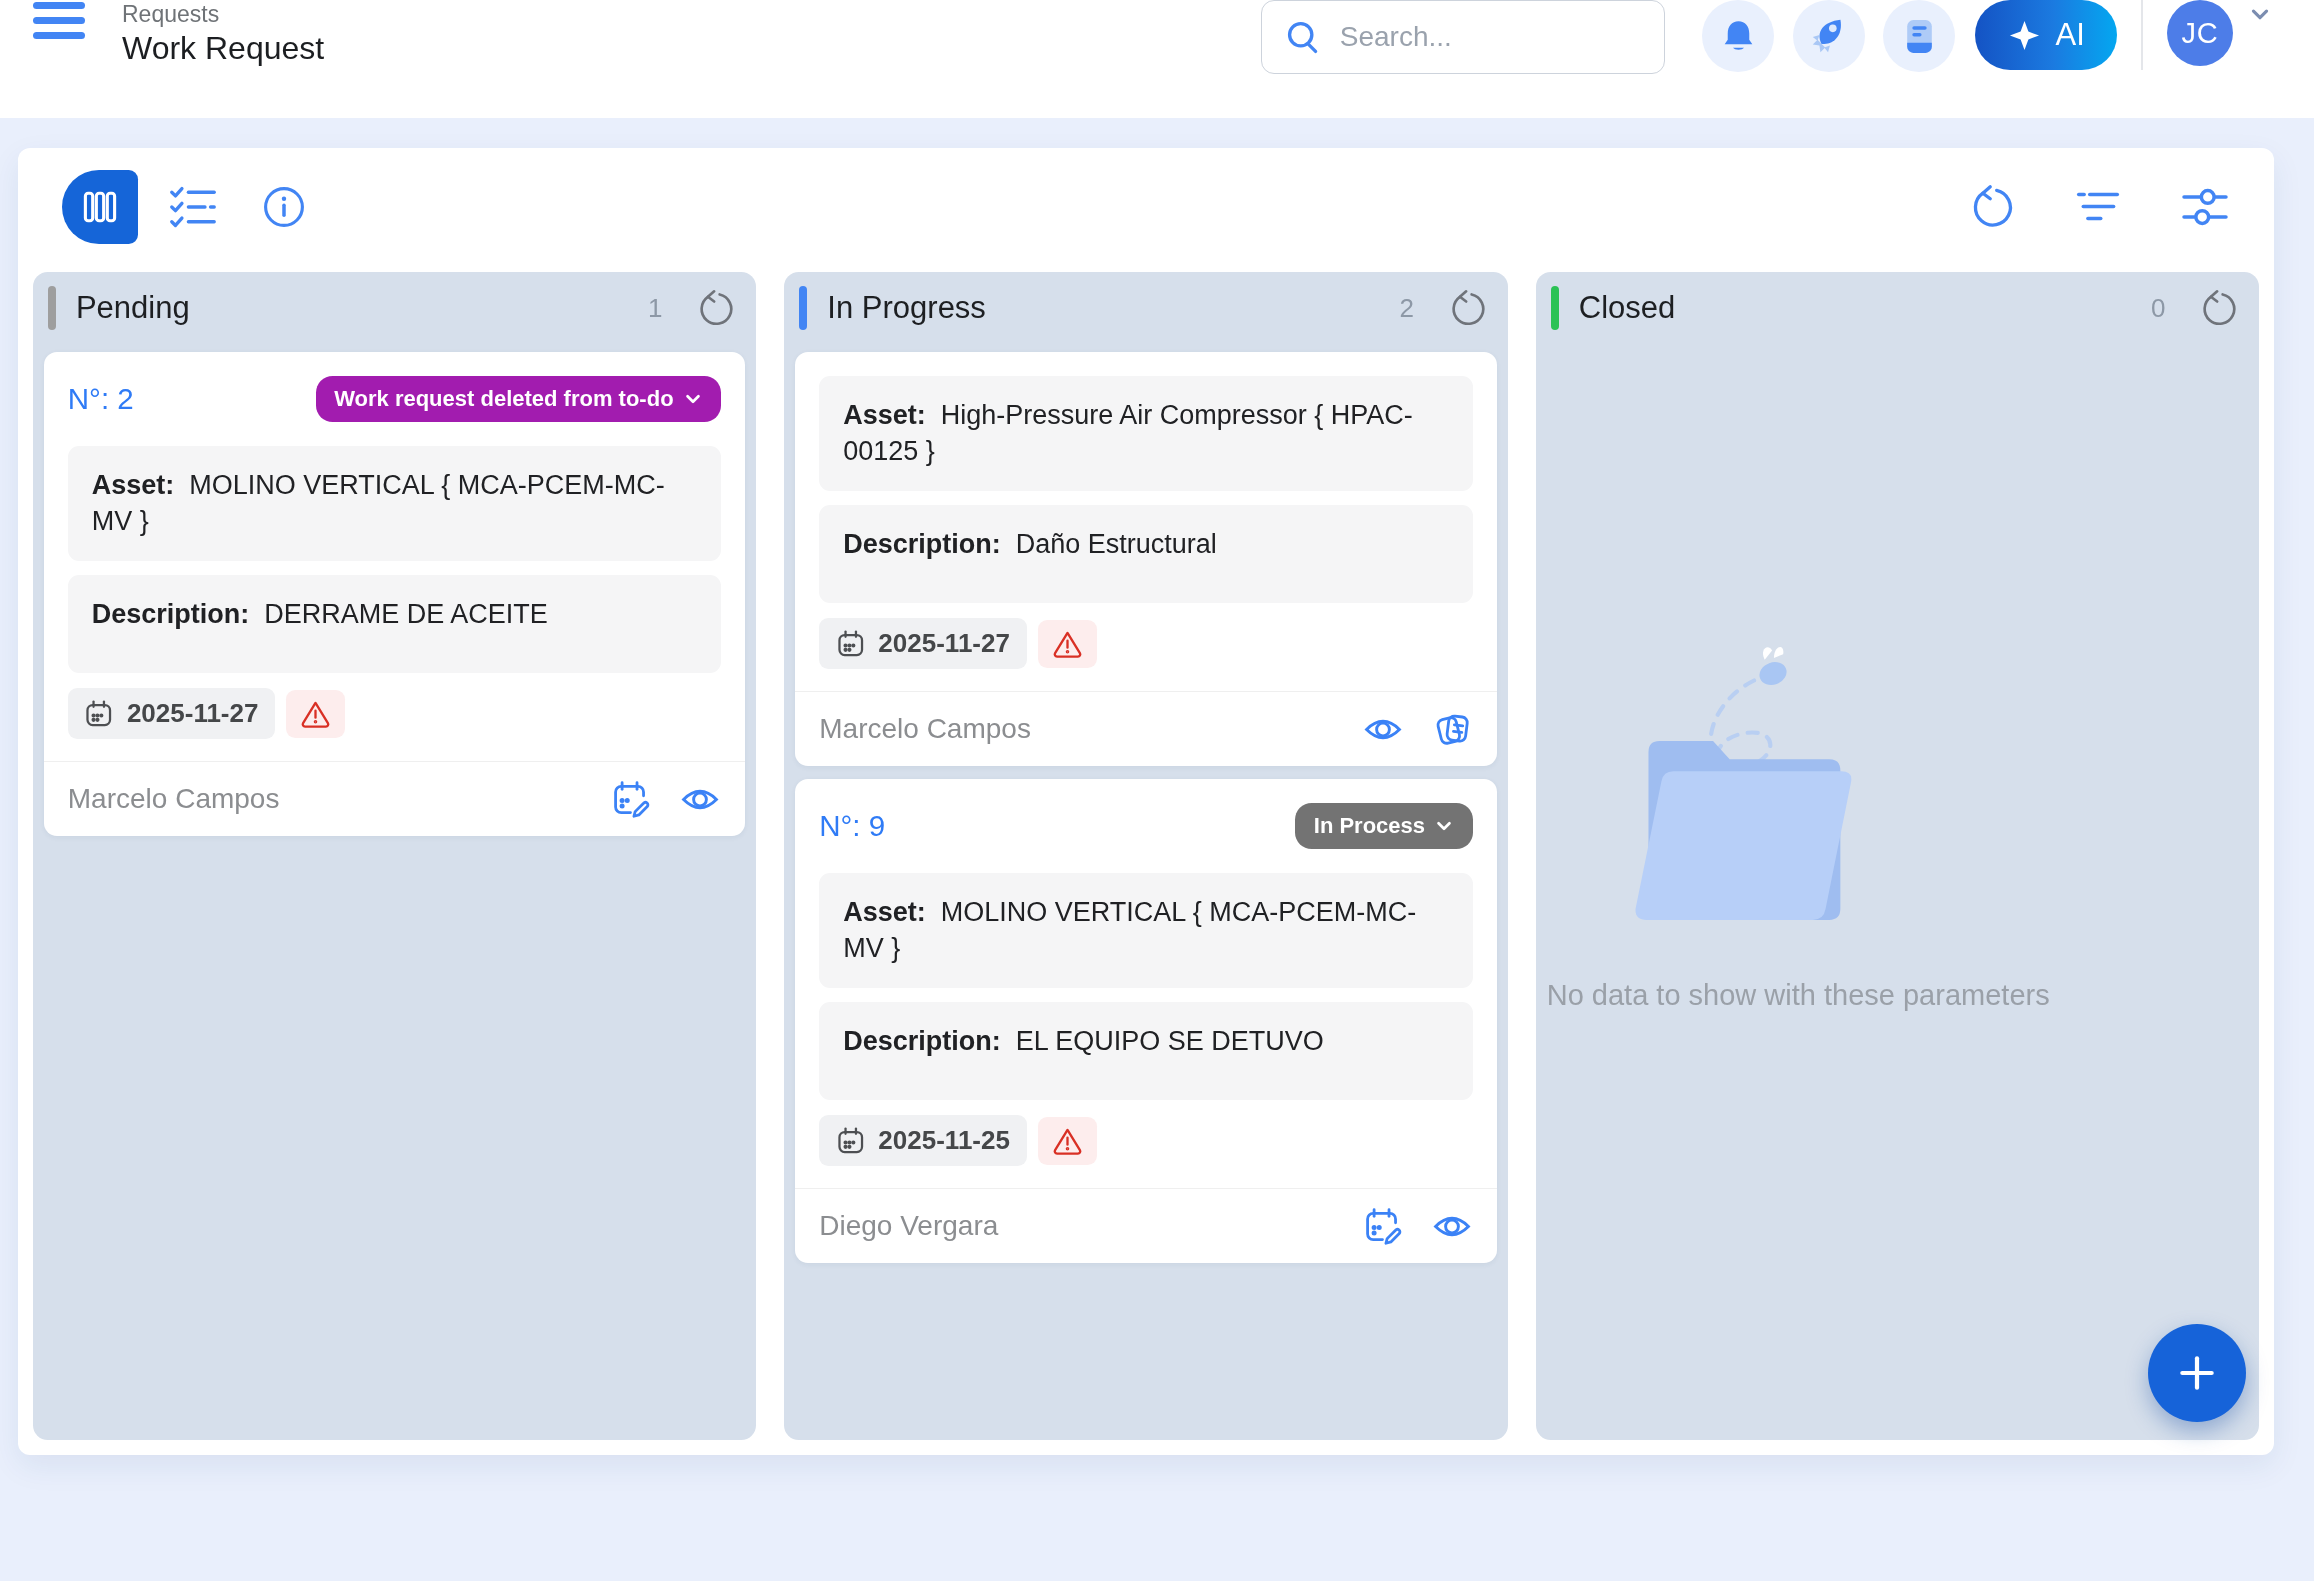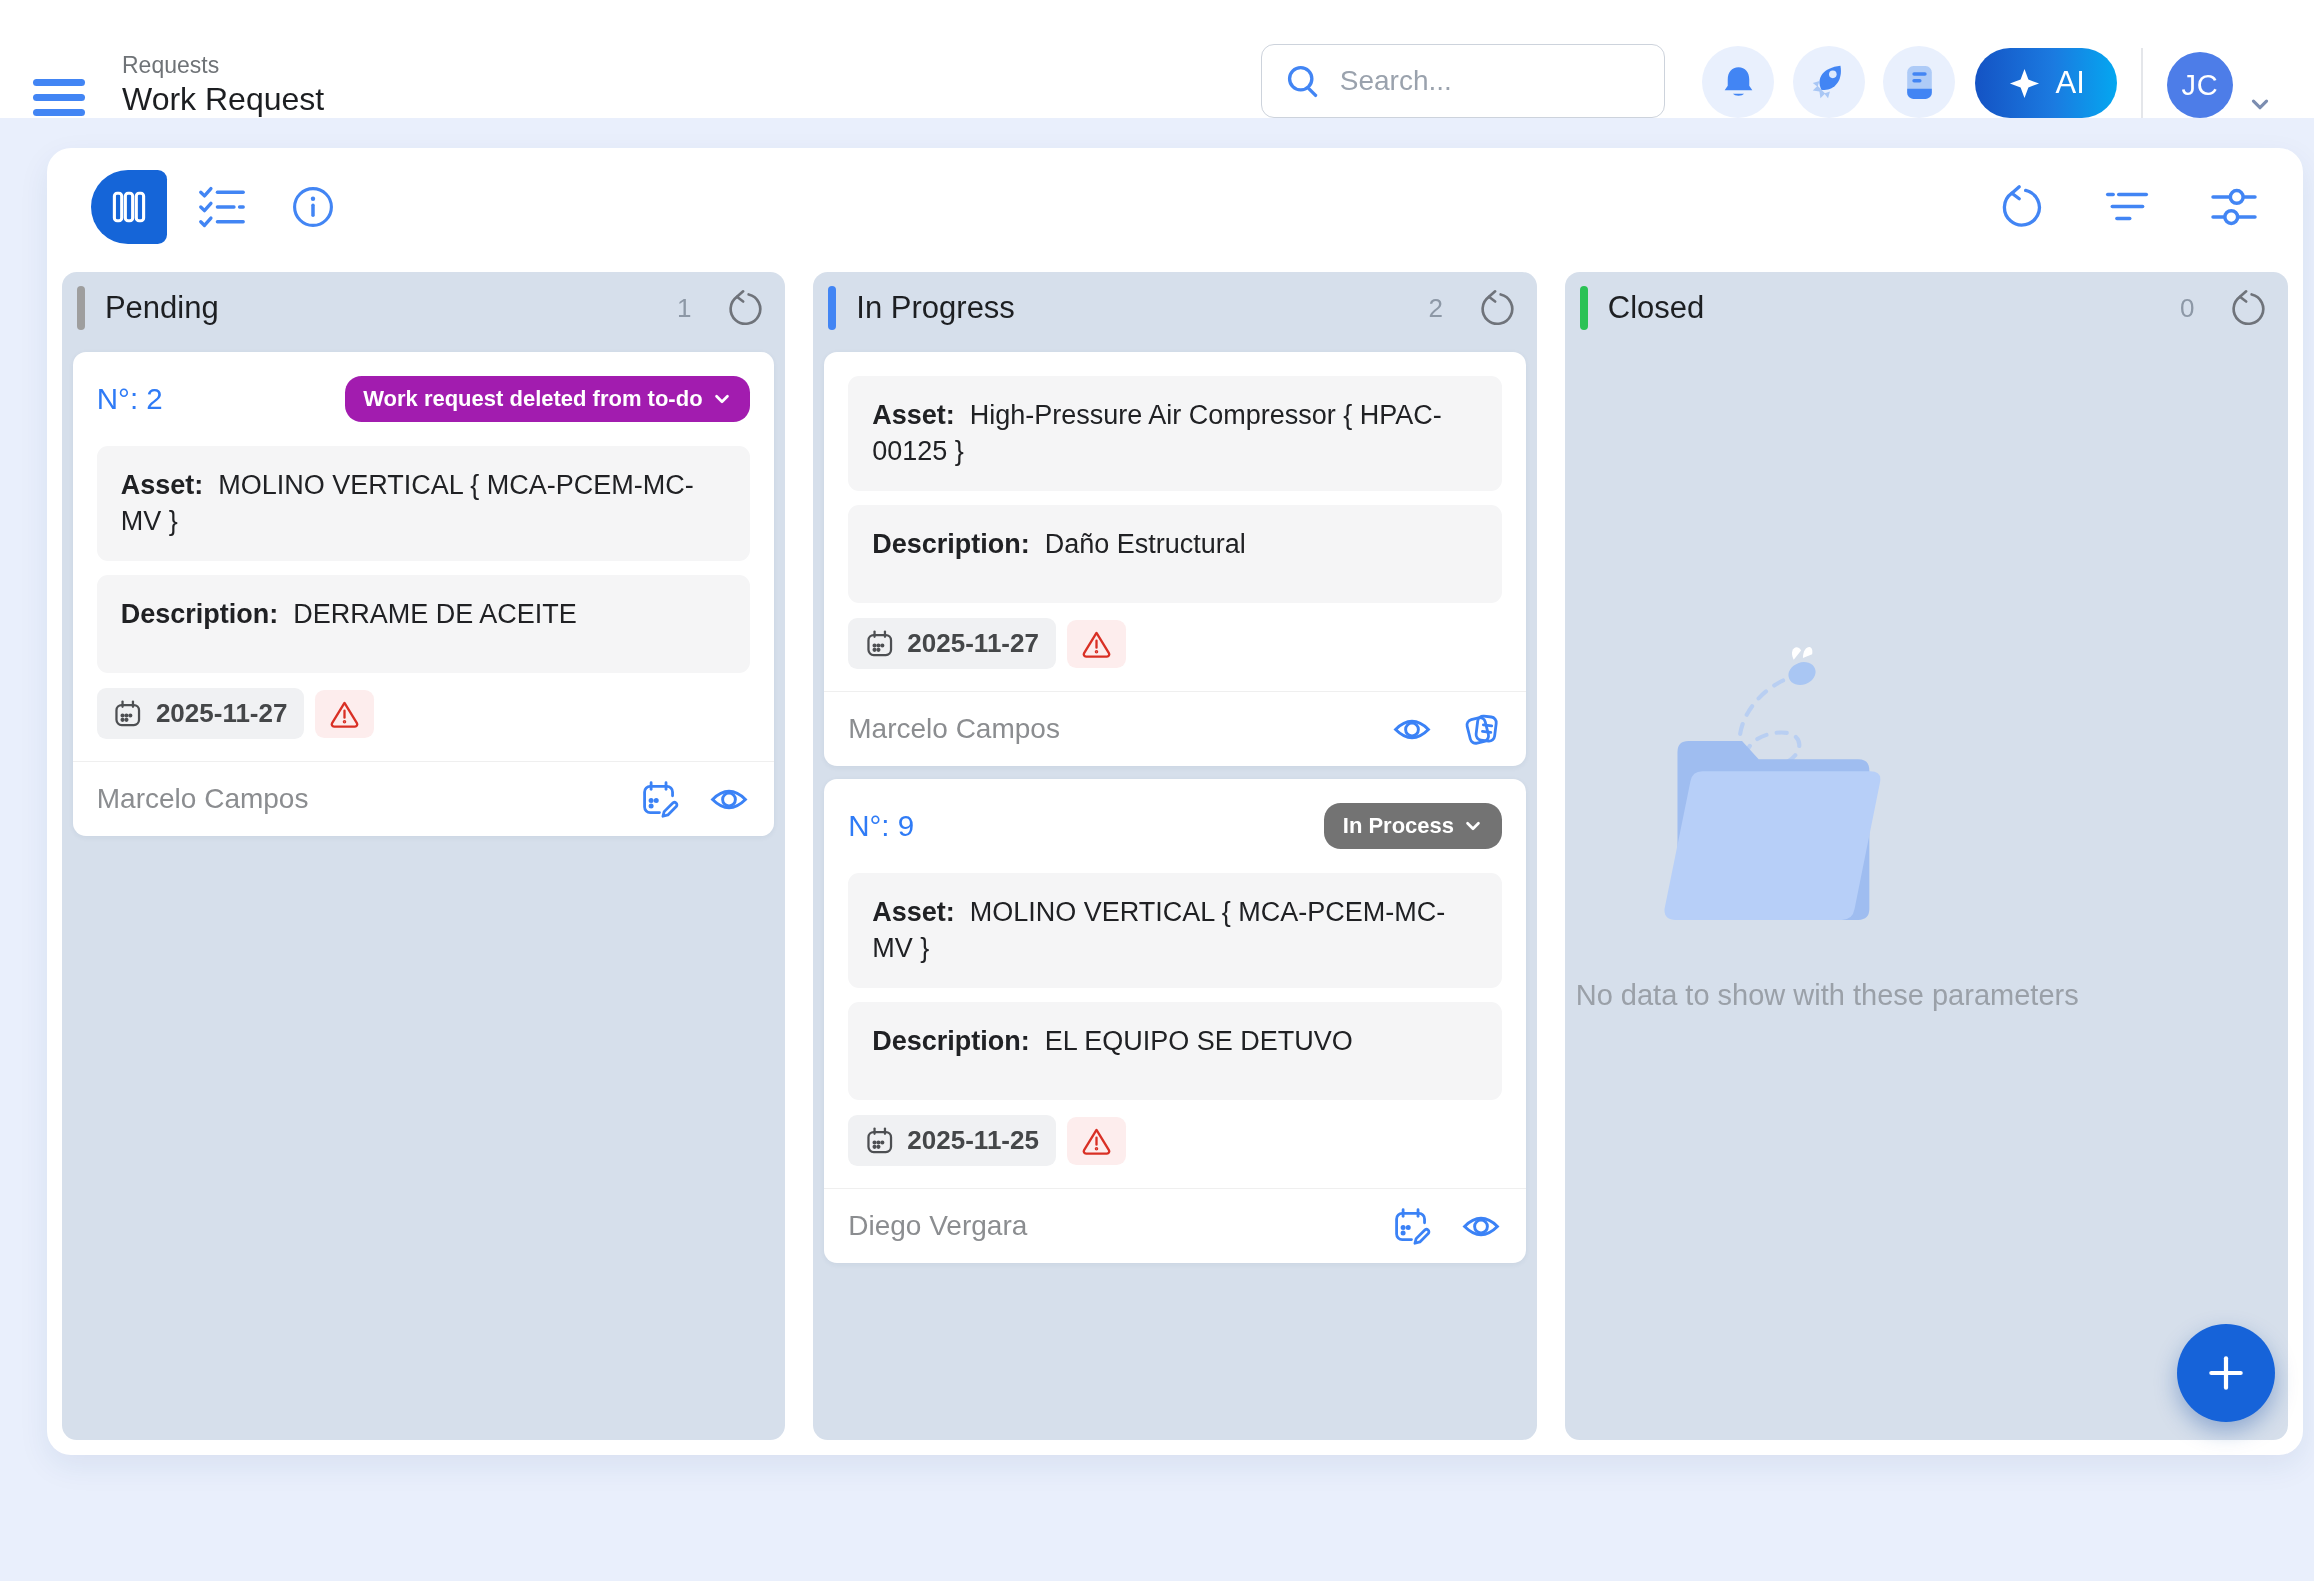--- a/index.html
+++ b/index.html
@@ -7,21 +7,21 @@
   body {
     font-family:"Liberation Sans", sans-serif;
     background:#e9effc;
     color:#202124;
   }
   svg { display:block; }
 
   
   .topbar {
     height:118px; background:#ffffff;
-    display:flex; align-items:flex-end;
+    display:flex; align-items:flex-start;
     padding:0 41px 0 33px;
   }
   .hamburger { width:52px; height:41px; display:flex; flex-direction:column; justify-content:space-between; cursor:pointer; padding:1.8px 0; }
   .hamburger span { height:7.4px; border-radius:3.7px; background:#4285f4; }
   .crumbs { margin-left:37px; }
   .crumb-top { font-size:23px; color:#6f7377; line-height:1.25; }
   .crumb-title { font-size:32px; color:#1c1e21; font-weight:500; line-height:1.2; }
   .topbar-spacer { flex:1; }
   .searchbox {
     width:404px; height:74px; border:1.8px solid #cdd3dc; border-radius:13px;
@@ -46,22 +46,22 @@
   .v-divider { width:1.8px; height:70px; background:#e4e6ea; margin:0 24px; }
   .avatar {
     width:66px; height:66px; border-radius:50%; background:#4d7de8;
     color:#fff; font-size:29px; font-weight:500;
     display:flex; align-items:center; justify-content:center; cursor:pointer; letter-spacing:0.9px;
   }
   .avatar-chevron { margin-left:13px; cursor:pointer; }
 
   
   .panel {
-    position:absolute; left:47px; top:148px; width:2256px; height:1307px;
-    background:#ffffff; border-radius:24px;
+    position:absolute; left:18px; top:148px; width:2256px; height:1307px;
+    background:#ffffff; border-radius:12px;
     box-shadow:0 11px 31px rgba(30,60,120,.08);
     display:flex; flex-direction:column;
   }
   .panel-toolbar {
     height:118px; display:flex; align-items:center; padding:0 44px 0 44px;
   }
   .view-toggle {
     width:76px; height:74px; background:#1565d8;
     border-radius:37px 9.2px 9.2px 37px;
     display:flex; align-items:center; justify-content:center; cursor:pointer;

